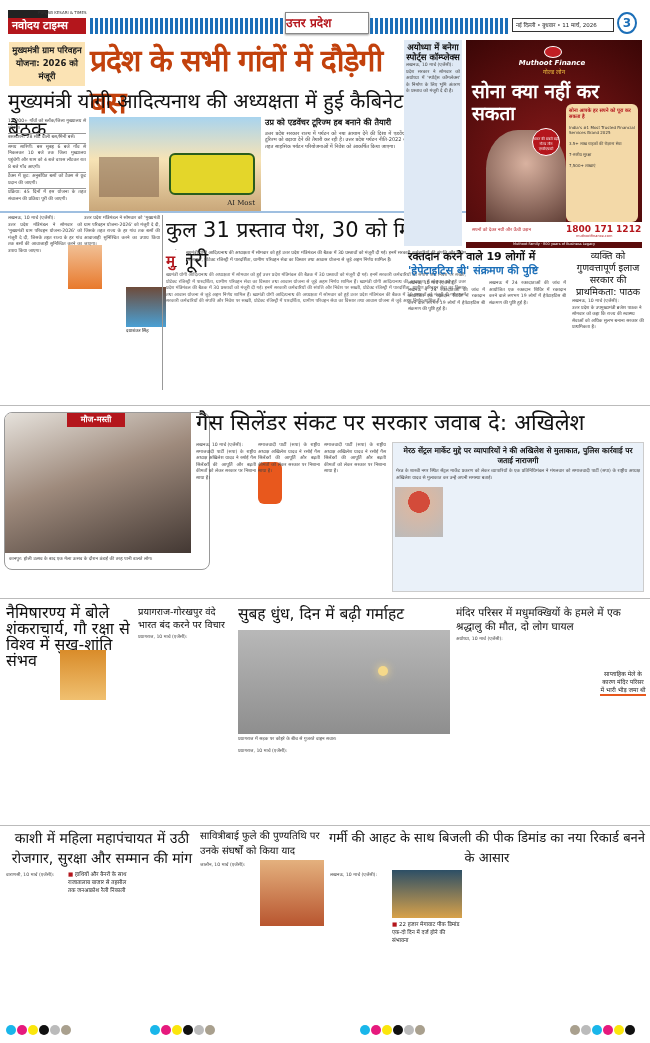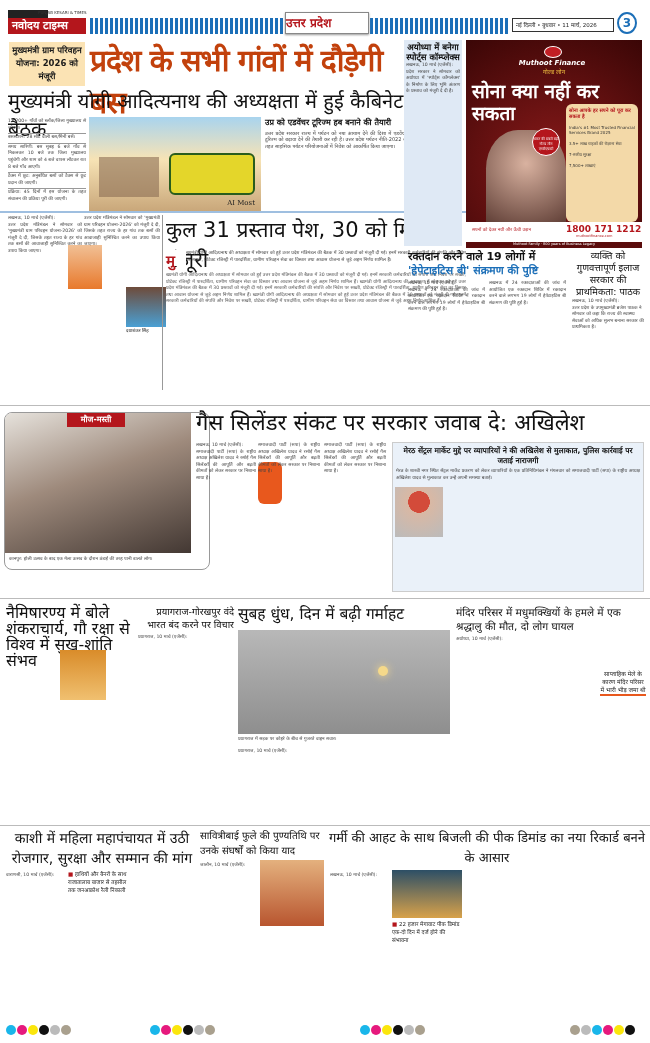--- a/index.html
+++ b/index.html
@@ -147,21 +147,21 @@
 <div class="abs" style="left:392px;top:442px;width:252px;height:150px;background:#eaf1f9;border:1px solid #ccc;padding:3px">
   <div class="h3" style="font-size:7.5px;line-height:10px;text-align:center">मेरठ सेंट्रल मार्केट मुद्दे पर व्यापारियों ने की अखिलेश से मुलाकात, पुलिस कार्रवाई पर जताई नाराजगी</div>
   <div class="txt" style="margin-top:2px">मेरठ के शास्त्री नगर स्थित सेंट्रल मार्केट प्रकरण को लेकर व्यापारियों के एक प्रतिनिधिमंडल ने मंगलवार को समाजवादी पार्टी (सपा) के राष्ट्रीय अध्यक्ष अखिलेश यादव से मुलाकात कर उन्हें अपनी समस्या बताई।</div>
   <div class="abs img" style="left:2px;top:44px;width:48px;height:50px;background:radial-gradient(circle at 50% 30%,#d34b3a 0 25%,#d9b8a4 26%,#bbb)"></div>
 </div>
 
 <div class="abs" style="left:0;top:598px;width:650px;border-top:1px solid #bbb"></div>
 
 <div class="abs" style="left:6px;top:605px;width:128px;font-size:16px;line-height:16px;color:#111">नैमिषारण्य में बोले शंकराचार्य, गौ रक्षा से विश्व में सुख-शांति संभव</div>
 <div class="abs img" style="left:60px;top:650px;width:46px;height:50px;background:linear-gradient(#d98c2a,#f0c070)"></div>
-<div class="abs" style="left:138px;top:605px;width:96px;font-size:9.5px;line-height:13px;color:#111;text-align:right">प्रयागराज-गोरखपुर वंदे भारत बंद करने पर विचार</div>
+<div class="abs" style="left:138px;top:605px;width:96px;font-size:9.5px;line-height:13px;color:#111;text-align:left">प्रयागराज-गोरखपुर वंदे भारत बंद करने पर विचार</div>
 <div class="abs txt" style="left:138px;top:634px;width:96px">प्रयागराज, 10 मार्च (एजेंसी):</div>
 <div class="abs" style="left:238px;top:603px;width:212px;font-size:15.5px;line-height:22px;color:#111">सुबह धुंध, दिन में बढ़ी गर्माहट</div>
 <div class="abs img" style="left:238px;top:630px;width:212px;height:104px;background:linear-gradient(#b8b8b8,#8e8e8e)">
   <div class="abs" style="left:140px;top:36px;width:10px;height:10px;border-radius:50%;background:#f5d98a;box-shadow:0 0 8px #f5d98a"></div>
 </div>
 <div class="abs txt" style="left:238px;top:736px;width:212px">प्रयागराज में सड़क पर कोहरे के बीच से गुजरते वाहन सवार।</div>
 <div class="abs txt" style="left:238px;top:748px;width:104px">प्रयागराज, 10 मार्च (एजेंसी):</div>
 <div class="abs" style="left:456px;top:605px;width:190px;font-size:10.5px;line-height:14px;color:#111">मंदिर परिसर में मधुमक्खियों के हमले में एक श्रद्धालु की मौत, दो लोग घायल</div>
 <div class="abs txt" style="left:456px;top:636px;width:190px">अयोध्या, 10 मार्च (एजेंसी):</div>
 <div class="abs" style="left:600px;top:670px;width:46px;font-size:6px;line-height:8px;text-align:center;border-bottom:2px solid #e8581d">साप्ताहिक मेले के कारण मंदिर परिसर में भारी भीड़ जमा थी</div>

